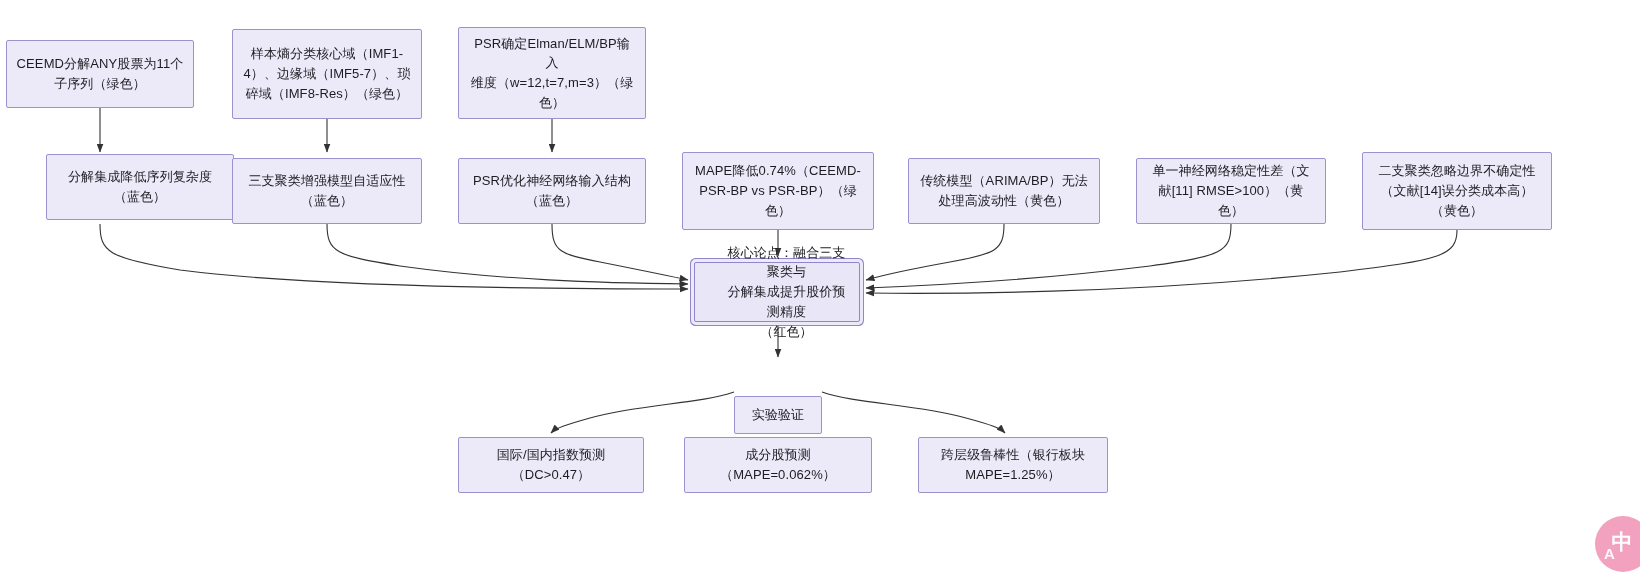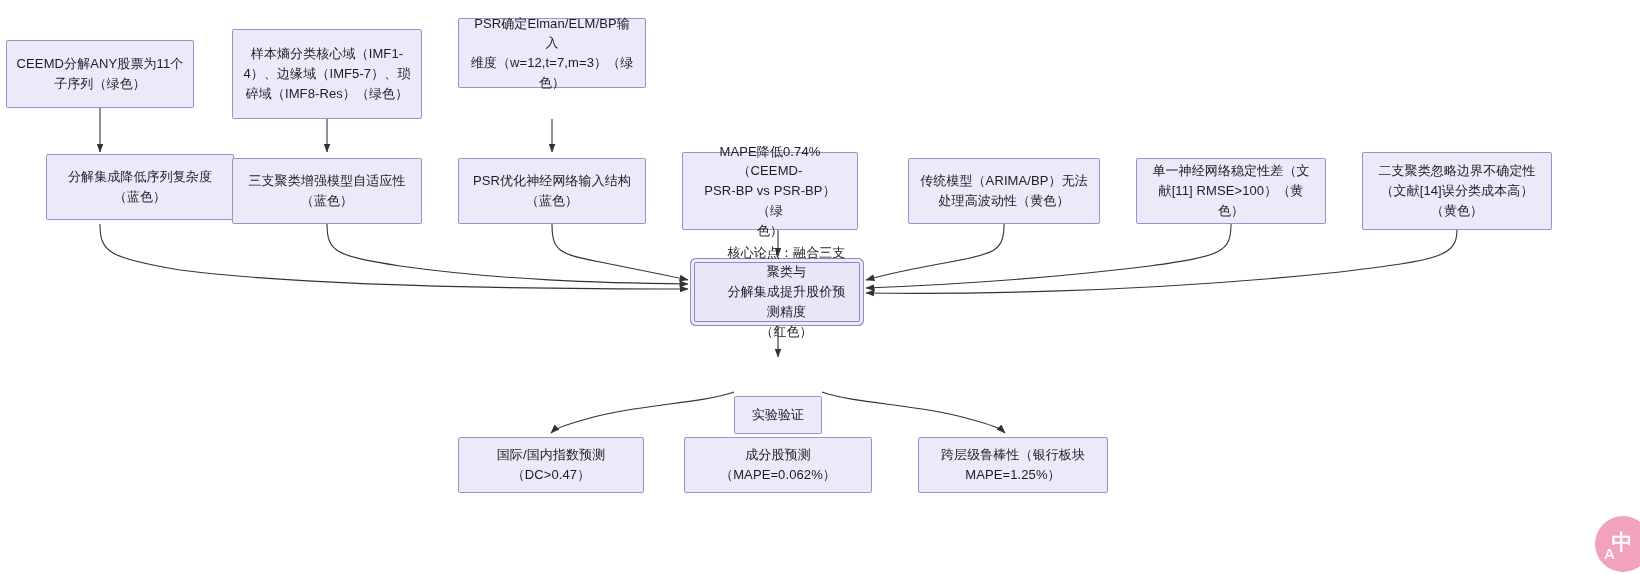--- a/index.html
+++ b/index.html
@@ -112,30 +112,30 @@
         <path d="M822,392 C856,404 916,404 966,418 C992,425 1000,428 1005,433" marker-end="url(#arrowhead)"></path>
       </g>
   </svg>
 
   <div id="node-group">
       <div class="node" style="left: 6px; top: 40px; width: 188px; height: 68px;"><span>CEEMD分解ANY股票为11个
 子序列（绿色）</span></div>
       <div class="node" style="left: 232px; top: 29px; width: 190px; height: 90px;"><span>样本熵分类核心域（IMF1-
 4）、边缘域（IMF5-7）、琐
 碎域（IMF8-Res）（绿色）</span></div>
-      <div class="node" style="left: 458px; top: 18px; width: 188px; height: 70px;"><span>PSR确定Elman/ELM/BP输入
+      <div class="node" style="left: 458px; top: 27px; width: 188px; height: 92px;"><span>PSR确定Elman/ELM/BP输入
 维度（w=12,t=7,m=3）（绿
 色）</span></div>
       <div class="node" style="left: 6px; top: 154px; width: 188px; height: 66px; margin-left: 40px;"><span>分解集成降低序列复杂度
 （蓝色）</span></div>
       <div class="node" style="left: 232px; top: 158px; width: 190px; height: 66px;"><span>三支聚类增强模型自适应性
 （蓝色）</span></div>
       <div class="node" style="left: 458px; top: 158px; width: 188px; height: 66px;"><span>PSR优化神经网络输入结构
 （蓝色）</span></div>
-      <div class="node" style="left: 682px; top: 152px; width: 176px; height: 78px;"><span>MAPE降低0.74%（CEEMD-
+      <div class="node" style="left: 682px; top: 152px; width: 192px; height: 78px;"><span>MAPE降低0.74%（CEEMD-
 PSR-BP vs PSR-BP）（绿
 色）</span></div>
       <div class="node" style="left: 908px; top: 158px; width: 192px; height: 66px;"><span>传统模型（ARIMA/BP）无法
 处理高波动性（黄色）</span></div>
       <div class="node" style="left: 1136px; top: 158px; width: 190px; height: 66px;"><span>单一神经网络稳定性差（文
 献[11] RMSE&gt;100）（黄色）</span></div>
       <div class="node" style="left: 1362px; top: 152px; width: 190px; height: 78px;"><span>二支聚类忽略边界不确定性
 （文献[14]误分类成本高）
 （黄色）</span></div>
       <div class="node core" style="left: 694px; top: 262px; width: 166px; height: 60px;"><span>核心论点：融合三支聚类与

